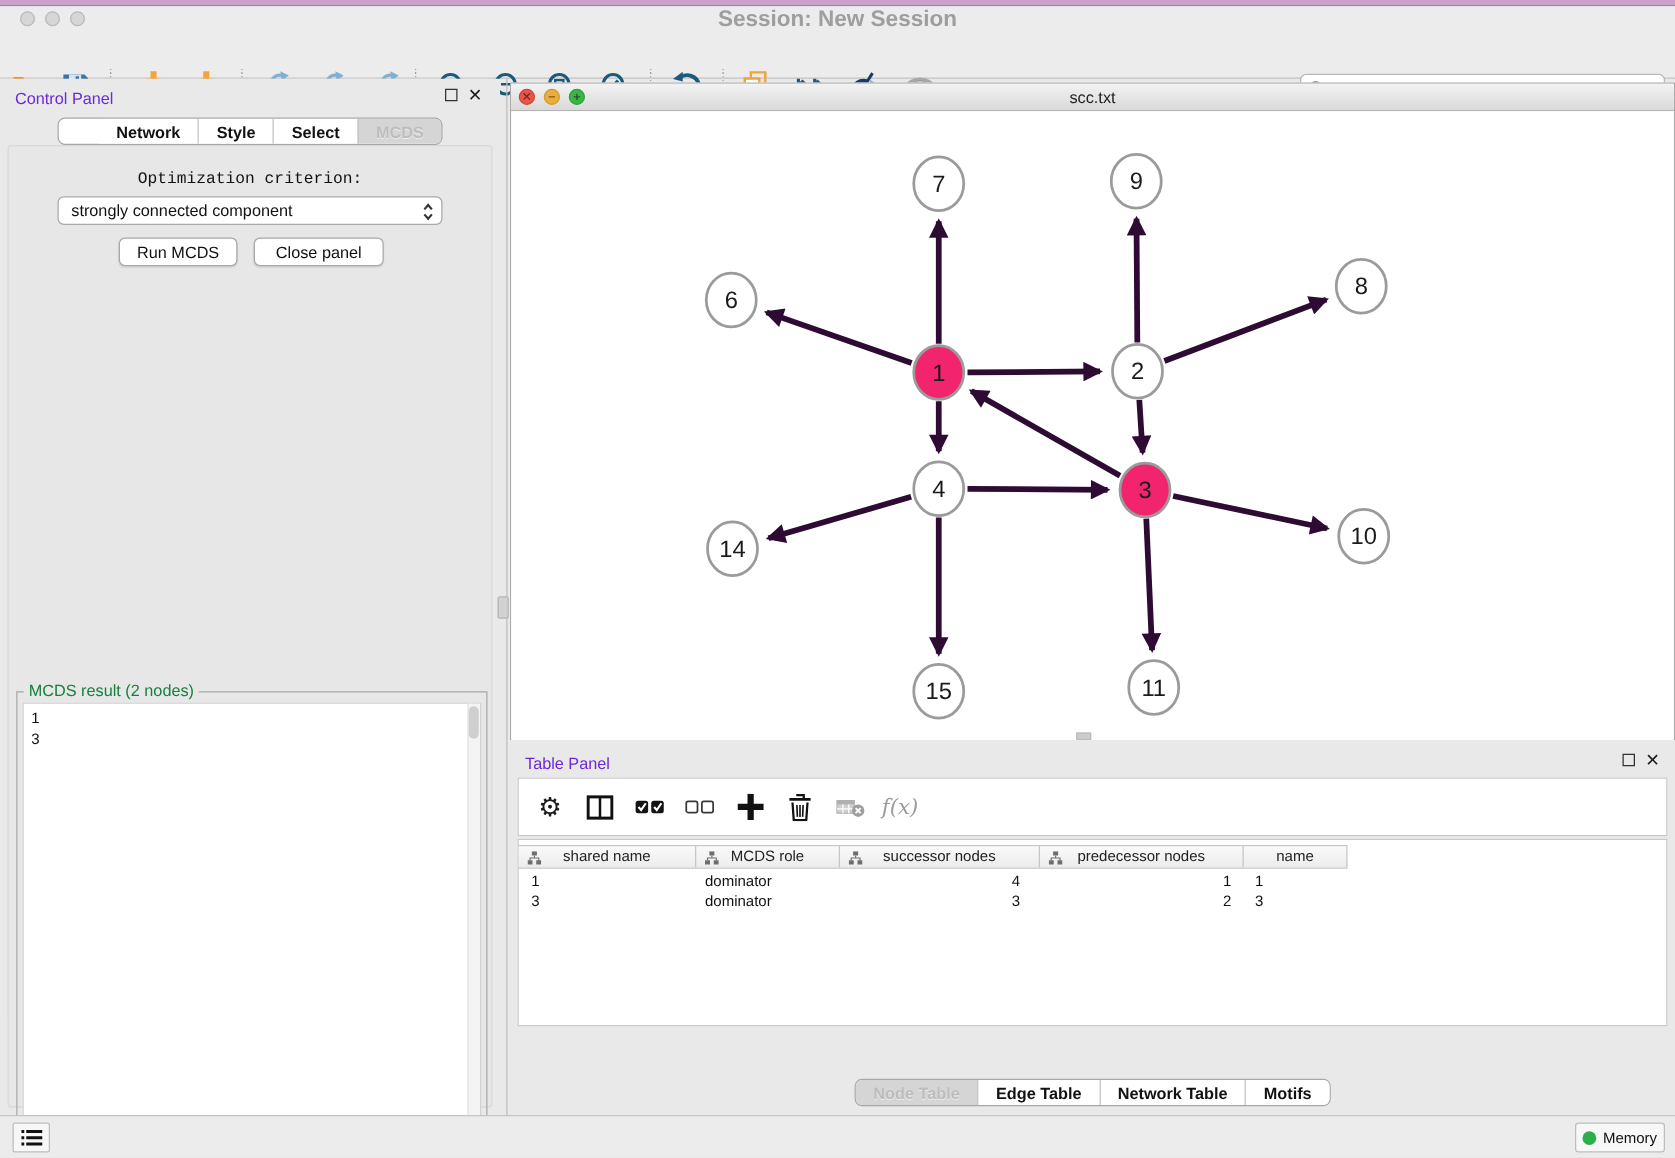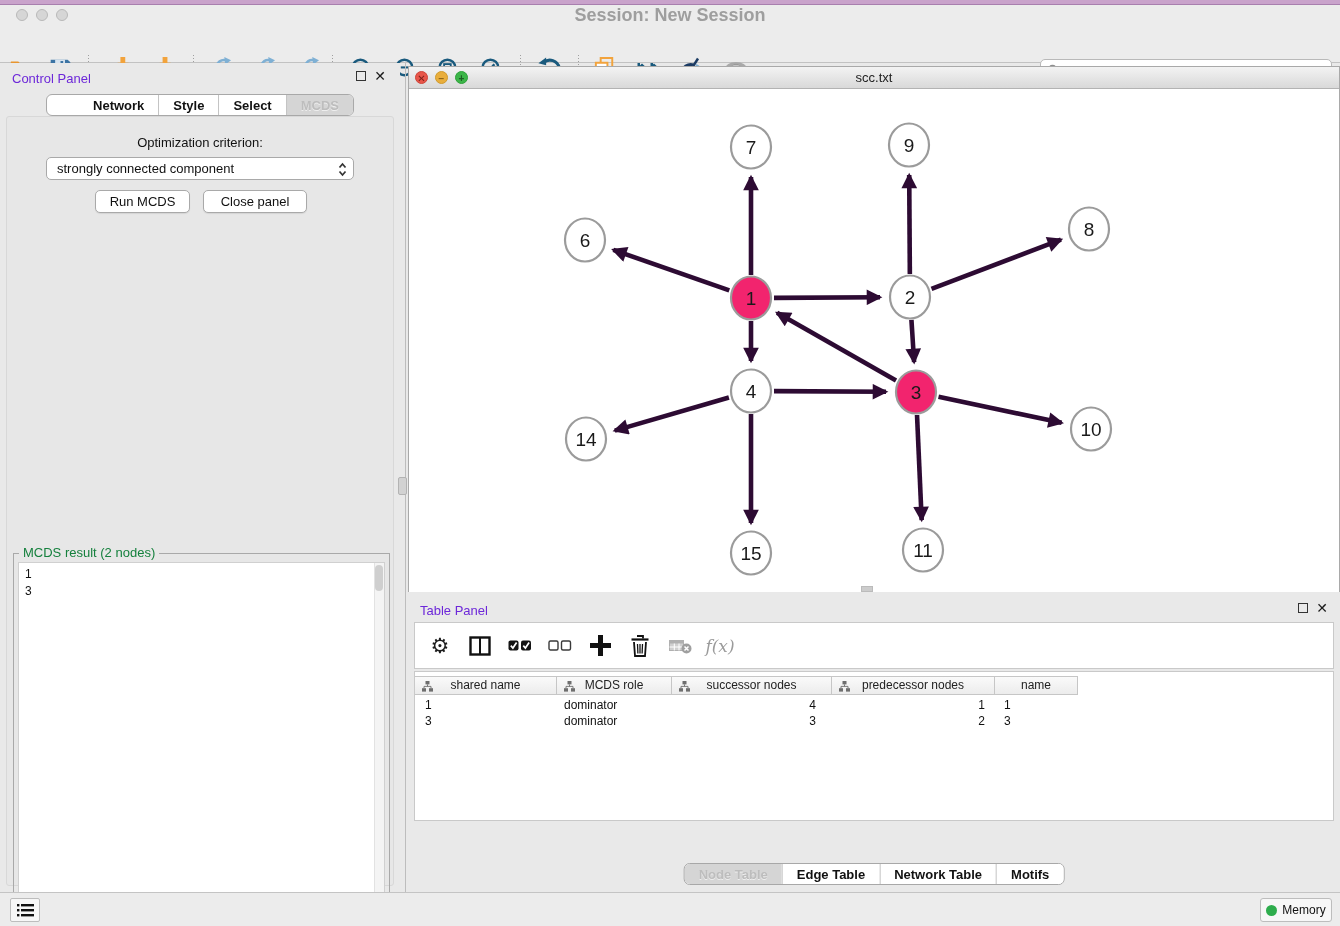--- a/index.html
+++ b/index.html
@@ -28,21 +28,21 @@
   .close-x { font-size:14px; font-weight:700; color:#1a1a1a; line-height:12px; }
 
   .seg-tabs { position:absolute; display:inline-flex; border:1px solid #a8a8a8; border-radius:6px; overflow:hidden; background:#fff; height:22px; }
   .seg-tab { padding:3px 14px; font-size:13px; font-weight:700; color:#111; background:#fff; border-left:1px solid #c4c4c4; line-height:16px; white-space:nowrap; }
   .seg-tab:first-child { border-left:none; }
   .seg-tab.disabled-active { background:#d5d5d5; color:#bdbdbd; text-shadow:0 1px 0 #eee; }
 
   #cp-tabs { top:31px; left:50%; transform:translateX(-50%);padding-left:32px; }
 
   #cp-body { position:absolute; left:6px; top:53px; width:388px; height:770px; background:#e7e7e7; border:1px solid #d8d8d8; border-radius:3px; }
-  #opt-label { position:absolute; left:0; top:18px; width:100%; text-align:center; font-size:13px; color:#111; }
+  #opt-label { position:absolute; left:0; top:18px; width:100%; text-align:center; font-size:13px; color:#111;font-family:Liberation Mono, monospace; }
   #opt-select { position:absolute; left:39px; top:40px; width:308px; height:23px; background:#fff; border:1px solid #a9a9a9; border-radius:5px; font-size:13px; line-height:21px; padding-left:10px; color:#111; }
   #opt-select svg { position:absolute; right:5px; top:3px; }
   .cp-btn { position:absolute; top:73px; height:23px; background:#fff; border:1px solid #a9a9a9; border-radius:5px; font-size:13px; text-align:center; line-height:21px; color:#111; box-shadow:0 1px 1px rgba(0,0,0,.08); }
 
   #result-group { position:absolute; left:6px; top:436px; width:377px; height:368px; border:1px solid #a9a9a9; }
   #result-title { position:absolute; left:5px; top:-9px; background:#e7e7e7; padding:0 4px; font-size:13px; color:#15803d; }
   #result-text { position:absolute; left:4px; top:8px; right:4px; bottom:4px; background:#fff; border:1px solid #d0d0d0; font-size:12px; color:#111; padding:3px 6px; line-height:17px; }
   #result-scroll { position:absolute; right:0; top:0; bottom:0; width:10px; background:#f4f4f4; border-left:1px solid #e2e2e2; }
   #result-thumb { position:absolute; right:1px; top:2px; width:8px; height:26px; background:#cfcfcf; border-radius:4px; }
 

